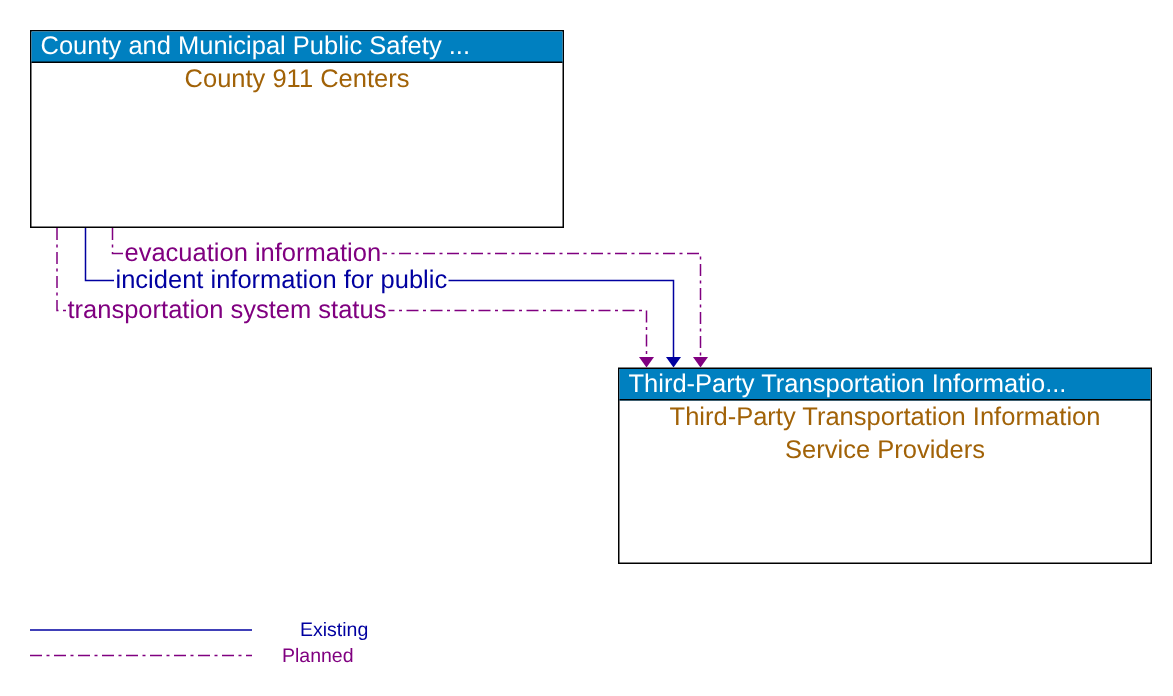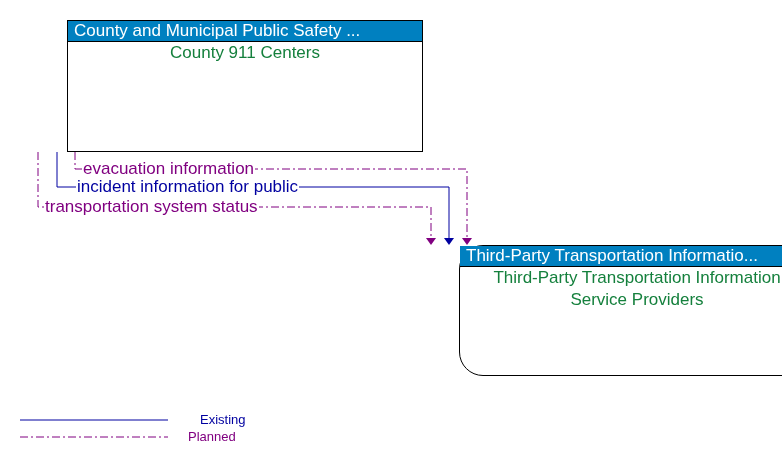--- a/index.html
+++ b/index.html
@@ -1,19 +1,19 @@
 <!DOCTYPE html>
 <html><head>
   <meta charset="utf-8">
   <style>
     html, body { margin: 0; padding: 0; background: #ffffff; }
     body { width: 782px; height: 464px; position: relative; overflow: hidden; font-family: "Liberation Sans", sans-serif; }
-    .box { position: absolute; border: 1px solid #000; background: #fff; box-sizing: border-box; margin-left: 47px; }
+    .box { position: absolute; border: 1px solid #000; background: #fff; box-sizing: border-box; }
     .box-header { background: #0080c0; color: #fff; font-size: 17px; line-height: 20px; height: 21px; padding: 0 6px; white-space: nowrap; overflow: hidden; border-bottom: 1px solid #000; box-sizing: border-box; }
-    .box-body { color: #15803d; font-size: 17px; line-height: 22px; text-align: center; padding: 0 4px; }
+    .box-body { color: #a16207; font-size: 17px; line-height: 22px; text-align: center; padding: 0 4px; }
     svg.links { position: absolute; left: 0; top: 0; }
     .flow-label { position: absolute; font-size: 17px; line-height: 14px; white-space: nowrap; background: #fff; padding: 0 1px; }
     .legend-label { position: absolute; font-size: 13px; line-height: 14px; }
   </style>
 </head>
 <body>
 
 <svg class="links" width="782" height="464">
 
   <polyline points="75,152 75,169 467,169 467,240" fill="none" stroke="#800080" stroke-width="1" stroke-dasharray="8,3,2,3"></polyline>
@@ -27,21 +27,21 @@
 
   <line x1="20" y1="420" x2="168" y2="420" stroke="#0000a0" stroke-width="1"></line>
   <line x1="20" y1="437" x2="168" y2="437" stroke="#800080" stroke-width="1" stroke-dasharray="8,3,2,3"></line>
 </svg>
 
 <div class="box" style="left:20px; top:20px; width:356px; height:132px;">
   <div class="box-header">County and Municipal Public Safety ...</div>
   <div class="box-body">County 911 Centers</div>
 </div>
 
-<div class="box" style="left:412px; top:245px; width:356px; height:131px;border-radius:24px;">
+<div class="box" style="left:412px; top:245px; width:356px; height:131px;">
   <div class="box-header">Third-Party Transportation Informatio...</div>
   <div class="box-body">Third-Party Transportation Information Service Providers</div>
 </div>
 
 <div class="flow-label" style="left:82px; top:162px; color:#800080;">evacuation information</div>
 <div class="flow-label" style="left:76px; top:180px; color:#0000a0;">incident information for public</div>
 <div class="flow-label" style="left:44px; top:200px; color:#800080;">transportation system status</div>
 
 <div class="legend-label" style="left:188px; top:413px; color:#0000a0;margin-left:12px;">Existing</div>
 <div class="legend-label" style="left:188px; top:430px; color:#800080;">Planned</div>

